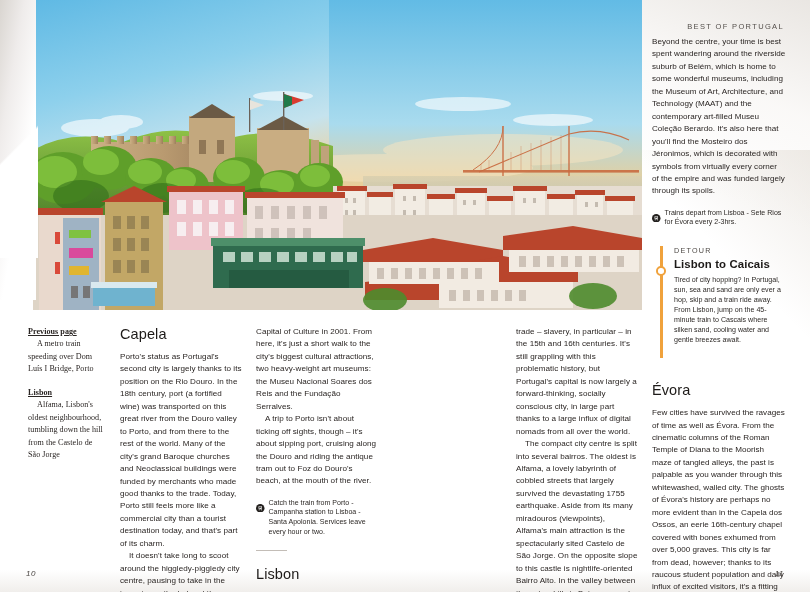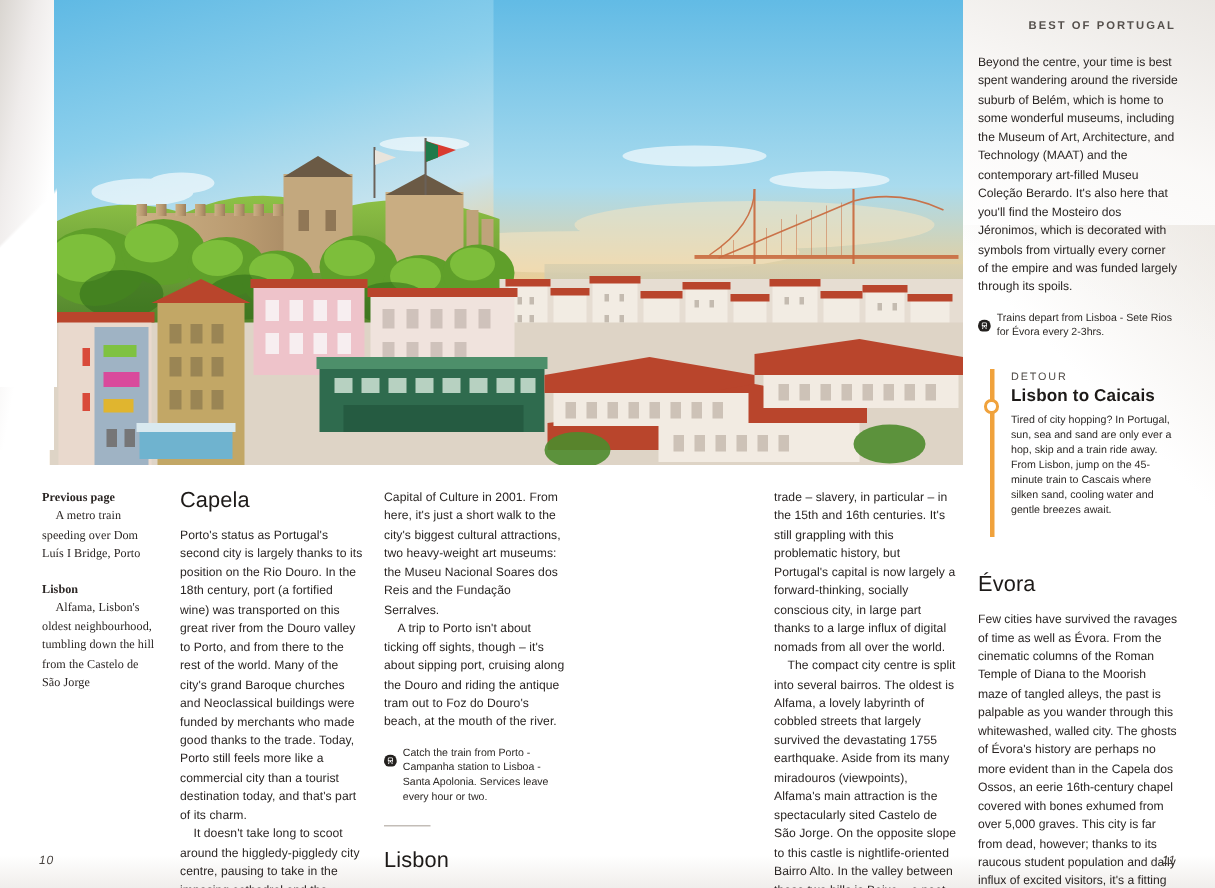--- a/index.html
+++ b/index.html
@@ -62,25 +62,25 @@
     width: 810px; height: 22px;
     background: linear-gradient(0deg, rgba(228,224,219,0.55), rgba(255,255,255,0));
     z-index: 1;
     pointer-events: none;
   }
 
   
   .running-head {
     position: absolute;
     right: 26px;
-    top: 12px;
+    top: 22px;
     font-size: 7.5px;
     letter-spacing: 1.35px;
     color: #55504c;
-    font-weight: 700;
+    font-weight: 400;
     z-index: 6;
     padding-left: 16px;
   }
 
   
   #hero {
     position: absolute;
     left: 33px;
     top: 0;
     width: 609px;
@@ -134,20 +134,21 @@
     width: 78px;
     font-family: "Liberation Serif", serif;
   }
   .cap-block { margin-bottom: 11px; }
   .cap-title {
     font-size: 7.6px;
     line-height: 10.4px;
     font-weight: bold;
     color: #1d1a18;
     margin: 0 0 1px 0;
+    text-decoration: underline;
   }
   .cap-body {
     font-size: 7.6px;
     line-height: 10.4px;
     color: #33302d;
     margin: 0;
   }
 
   #col-1 { left: 120px; width: 122px; }
   #col-2 { left: 256px; width: 122px; }

